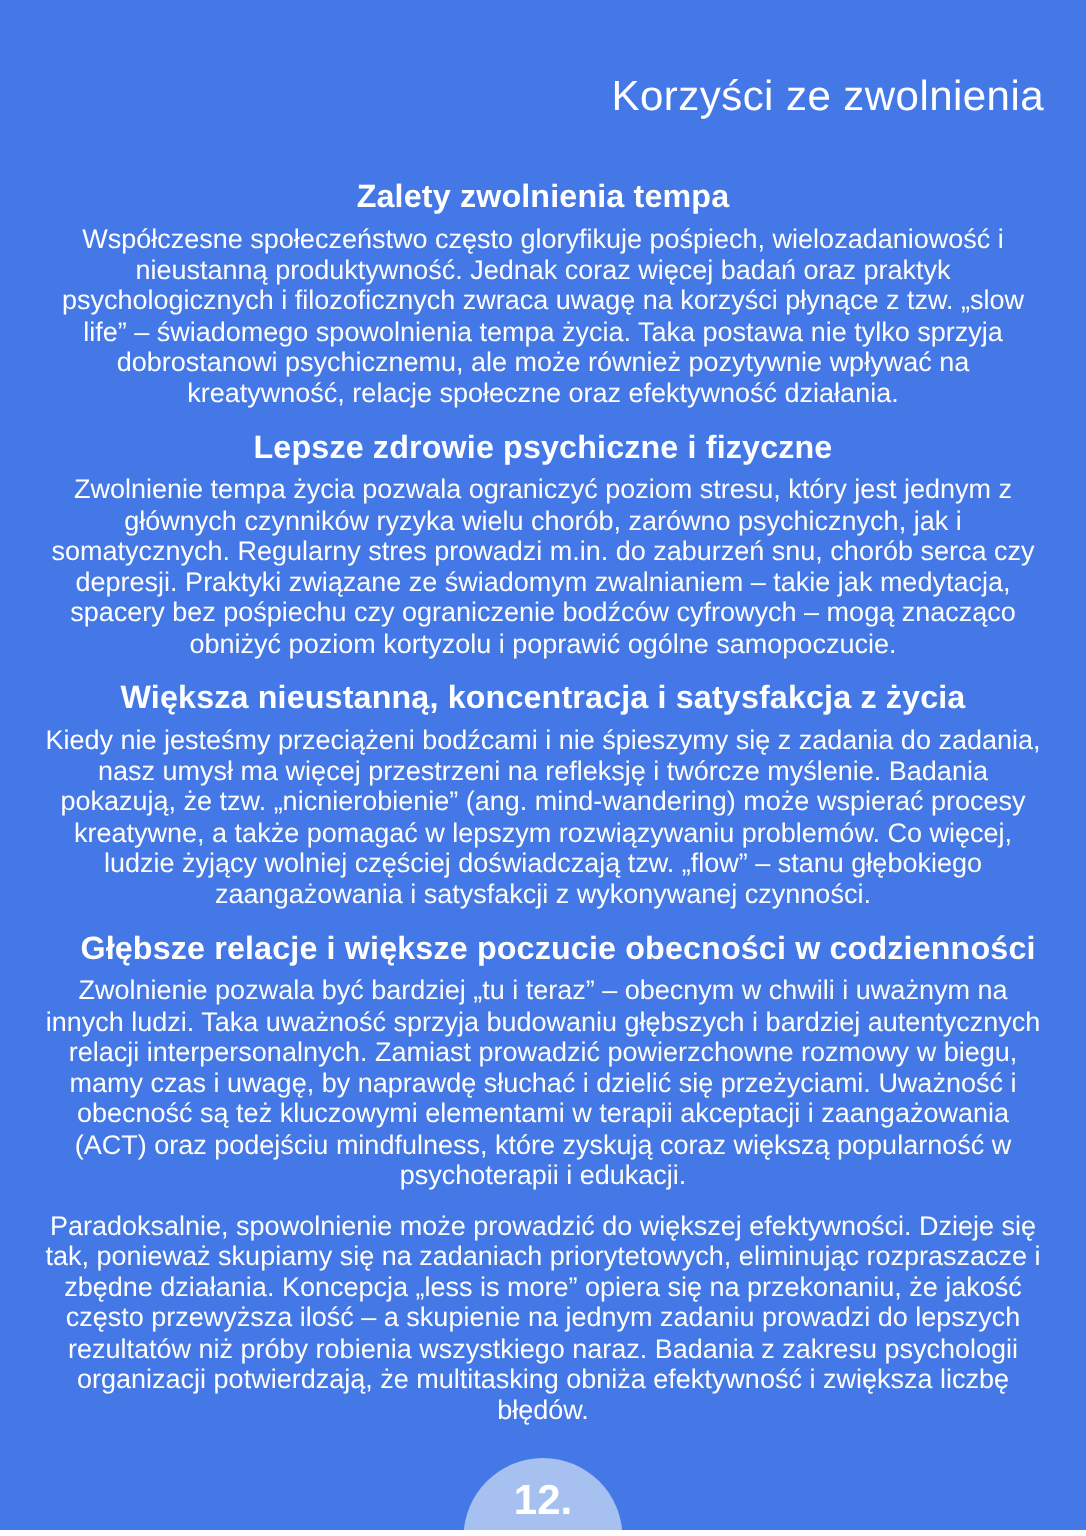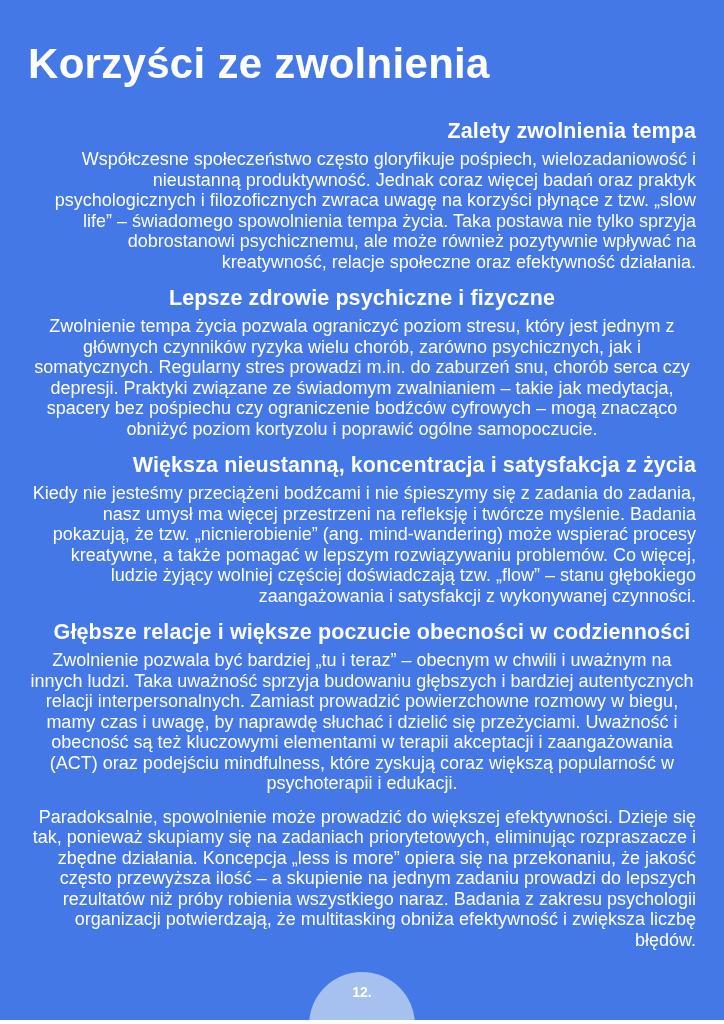--- a/index.html
+++ b/index.html
@@ -16,63 +16,63 @@
     height: 1024px;
     background: #4478E7;
     color: #FFFFFF;
     overflow: hidden;
   }
   .content {
     padding: 44px 28px 0 28px;
   }
   .title {
     margin: 0 0 34px 0;
-    text-align: left;
-    font-size: 42px;
+    text-align: right;
+    font-size: 28px;
     line-height: 40px;
-    font-weight: 700;
+    font-weight: 400;
     letter-spacing: 0.3px;
   }
   section.sec {
     margin-bottom: 13px;
   }
   section.sec h2 {
     margin: 0 0 4px 0;
     font-size: 21.5px;
     line-height: 27px;
     font-weight: 700;
     letter-spacing: 0.1px;
   }
   section.sec p {
     margin: 0;
     font-size: 18px;
     line-height: 20.5px;
     font-weight: 400;
   }
   section.sec.align-right { text-align: center; }
-  section.sec.align-left  { text-align: right; }
+  section.sec.align-left  { text-align: center; }
   section.sec .heading-line { display: block; }
   section.sec h2.narrow {
     max-width: 648px;
   }
   section.sec.align-right h2.narrow { margin-left: auto; }
   .footer-circle {
     position: absolute;
     left: 309px;
     top: 972px;
     width: 106px;
     height: 106px;
     border-radius: 50%;
     background: #A6C1EF;
     text-align: center;
   }
   .footer-circle .page-number {
     display: inline-block;
     margin-top: 12px;
-    font-size: 14px;
+    font-size: 28px;
     font-weight: 700;
     color: #FFFFFF;
   }
   .footer-strip {
     position: absolute;
     left: 0;
     bottom: 0;
     width: 100%;
     height: 4px;
     background: #FFFFFF;

